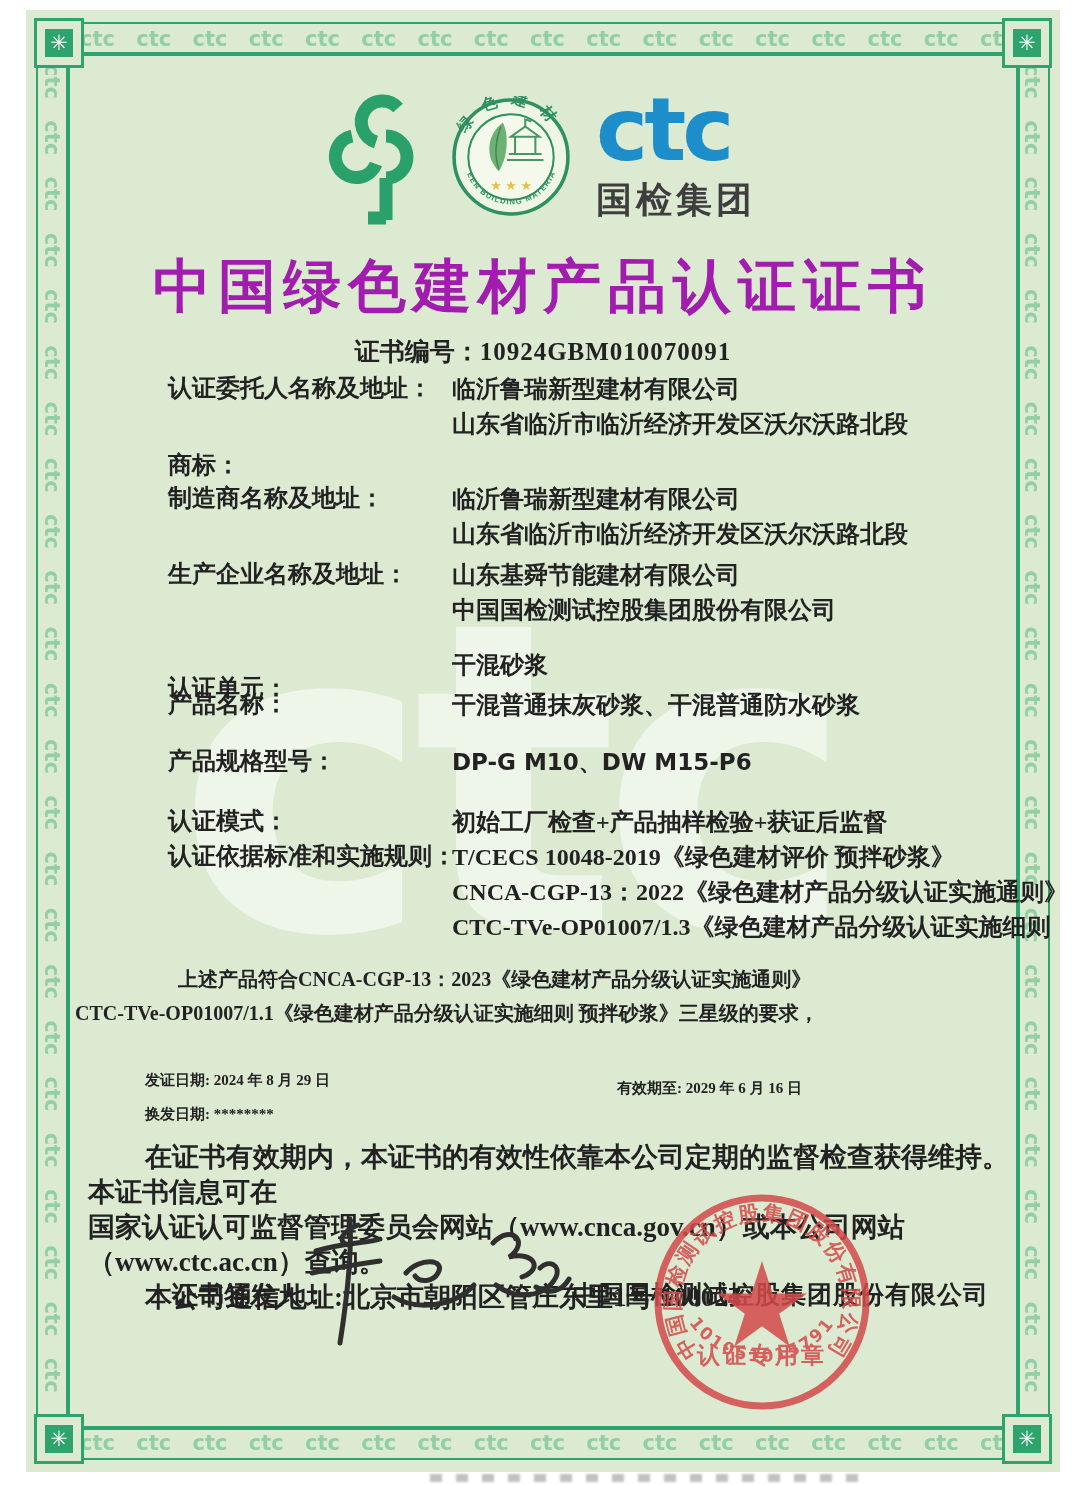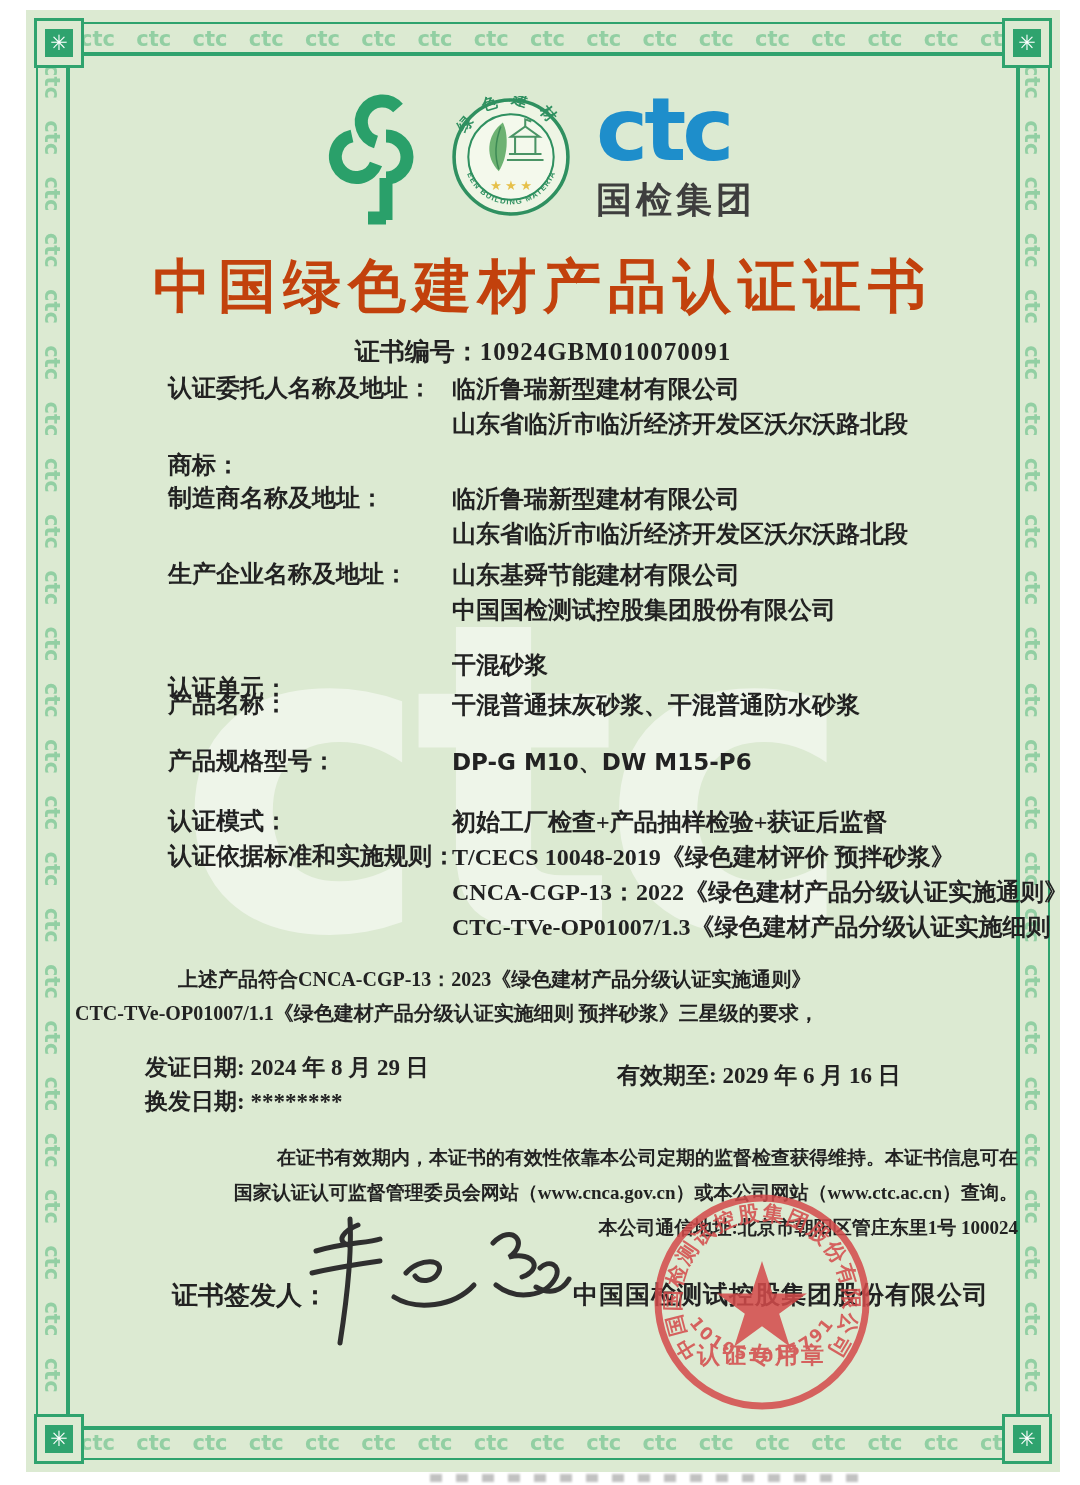--- a/index.html
+++ b/index.html
@@ -29,32 +29,32 @@
   .corner.bl{left:8px;bottom:8px;} .corner.br{right:8px;bottom:8px;}
   .watermark{
     position:absolute;left:150px;top:520px;z-index:0;
     font-family:"DejaVu Sans", sans-serif;font-weight:bold;font-size:430px;letter-spacing:-18px;
     color:rgba(255,255,255,0.5);user-select:none;
   }
   
   .content{position:absolute;inset:0;z-index:2;color:#222222;}
   .abs{position:absolute;}
   .title{
-    left:0;right:0;top:238px;text-align:center;color:#c2410c;font-weight:bold;
+    left:0;right:0;top:238px;text-align:center;color:#a21caf;font-weight:bold;
     font-size:58px;letter-spacing:7px;font-family:"Liberation Serif", serif;white-space:nowrap;
   }
   .certno{left:0;right:0;top:325px;text-align:center;font-size:25px;font-weight:bold;}
   .certno .num{font-family:"Liberation Serif", serif;letter-spacing:1px;margin-top:24px;}
   .lab{left:142px;font-size:24px;font-weight:bold;white-space:nowrap;}
   .val{left:426px;font-size:24px;font-weight:bold;white-space:nowrap;line-height:35px;}
   .val .vline{display:block;}
   .mono{font-family:"DejaVu Sans", sans-serif;font-size:23px;}
   .para{font-size:20px;font-weight:bold;line-height:34px;}
-  .smallpara{font-size:19px;font-weight:bold;line-height:35px;text-align:right;}
-  .dates{font-size:23px;font-weight:bold;white-space:nowrap;}
+  .smallpara{font-size:27px;font-weight:bold;line-height:35px;}
+  .dates{font-size:15px;font-weight:bold;white-space:nowrap;margin-top:19px;}
   .signer-label{left:146px;top:1268px;font-size:26px;font-weight:bold;}
   .company{left:547px;top:1268px;font-size:25px;font-weight:bold;letter-spacing:1px;}
   .cutoff{
     position:absolute;left:430px;top:1474px;width:430px;height:8px;
     background:repeating-linear-gradient(90deg, rgba(100,100,100,0.4) 0 12px, transparent 12px 26px);
     filter:blur(1px);
   }
   .gbm-stars{fill:#e6c04a;}
   .seal-svg{position:absolute;left:611px;top:1167px;z-index:3;opacity:0.85;}
   .sig-svg{position:absolute;left:262px;top:1205px;z-index:4;}

